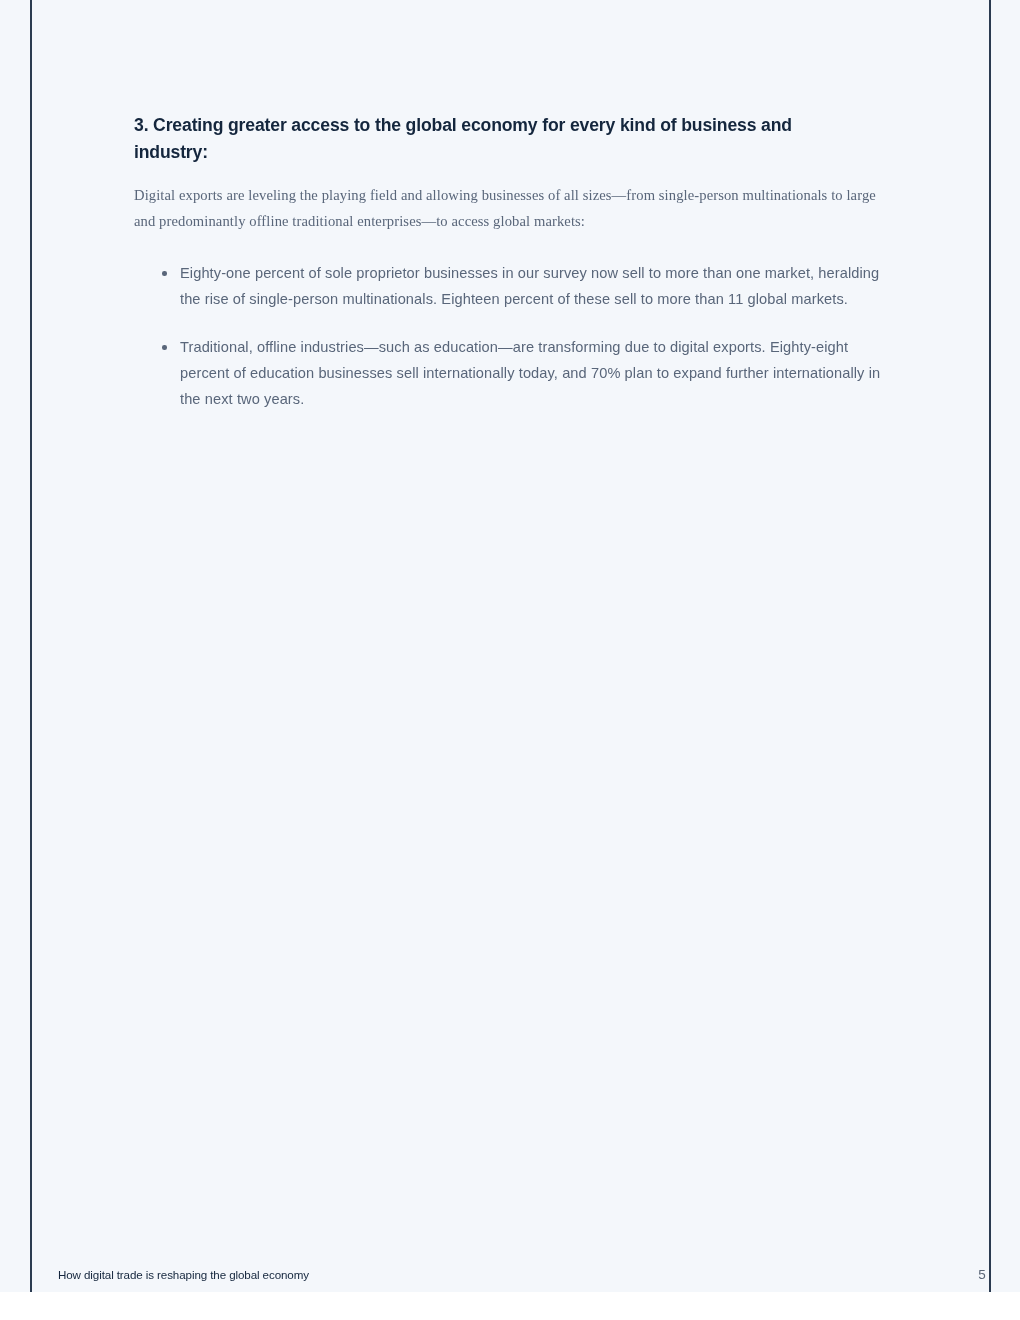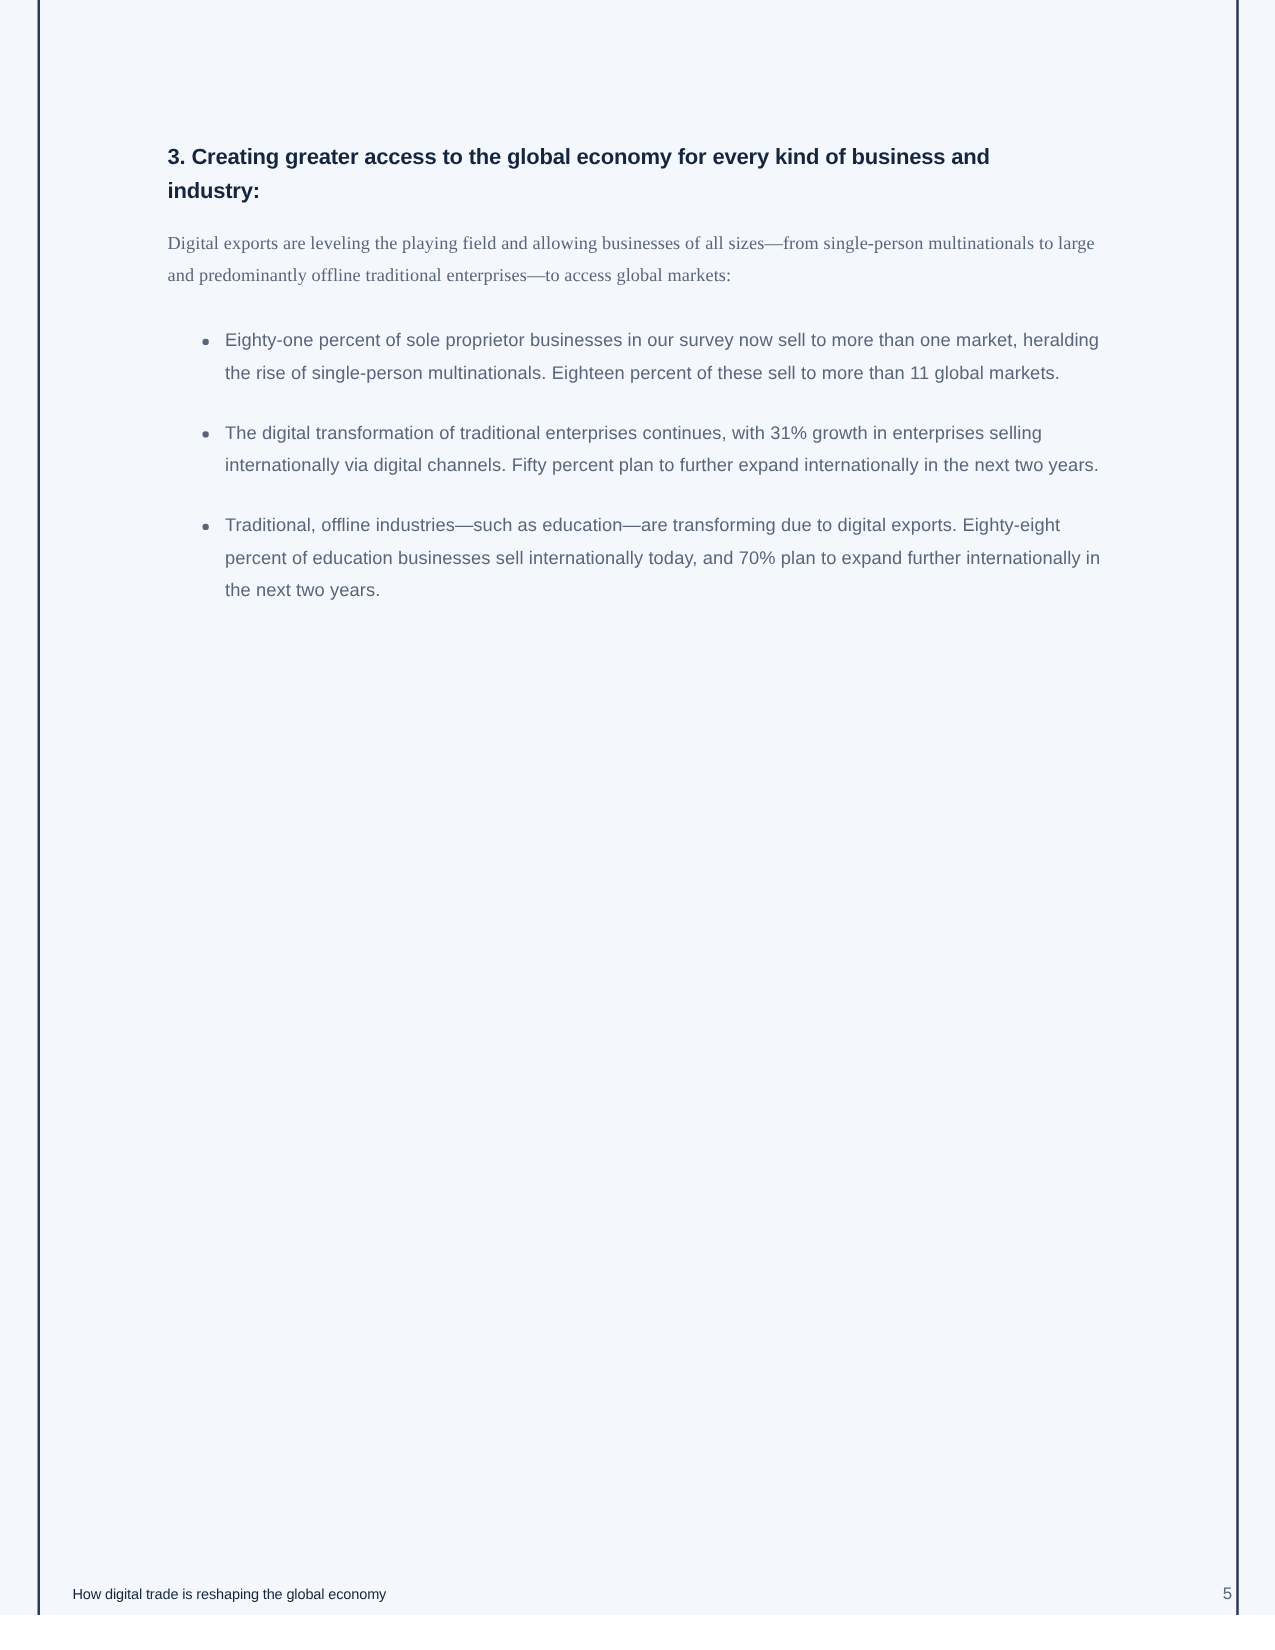--- a/index.html
+++ b/index.html
@@ -124,24 +124,20 @@
 
     <p class="intro">Digital exports are leveling the playing field and allowing businesses of all sizes—from single-person multinationals to large and predominantly offline traditional enterprises—to access global markets:</p>
 
     <ul class="bullets">
       <li>
         <span class="bullet-dot"></span>
         <span>Eighty-one percent of sole proprietor businesses in our survey now sell to more than one market, heralding the rise of single-person multinationals. Eighteen percent of these sell to more than 11 global markets.</span>
       </li>
       <li>
         <span class="bullet-dot"></span>
-        <span>The digital transformation of traditional enterprises continues, with 31% growth in enterprises selling internationally via digital channels. Fifty percent plan to further expand internationally in the next two years.</span>
-      </li>
-      <li>
-        <span class="bullet-dot"></span>
         <span>Traditional, offline industries—such as education—are transforming due to digital exports. Eighty-eight percent of education businesses sell internationally today, and 70% plan to expand further internationally in the next two years.</span>
       </li>
     </ul>
 
   </div>
 
   <div id="footer">
     <span class="footer-title">How digital trade is reshaping the global economy</span>
     <span class="footer-page">5</span>
   </div>

